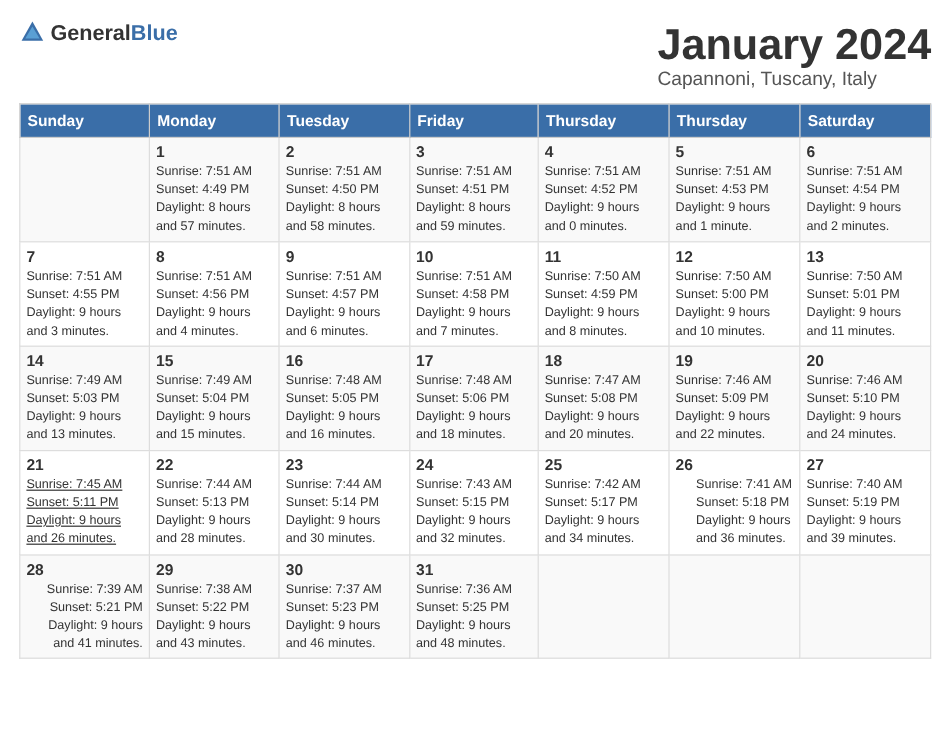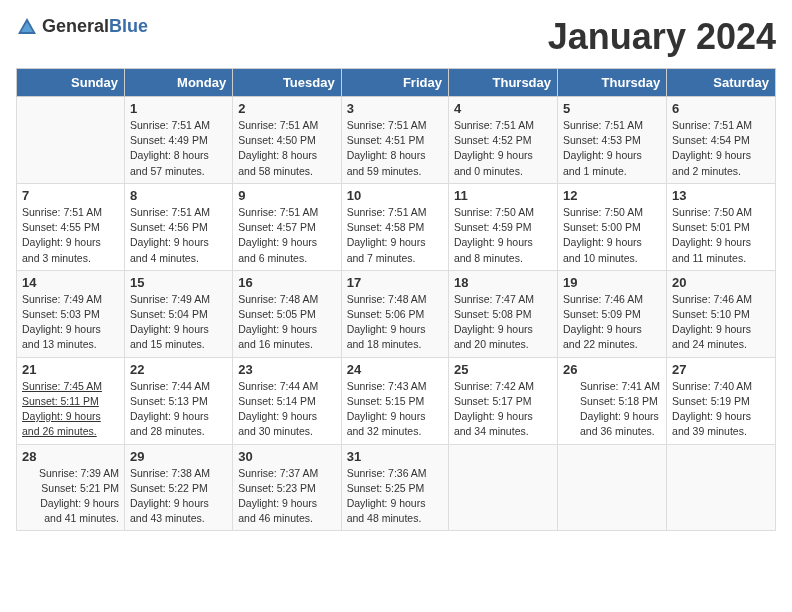--- a/index.html
+++ b/index.html
@@ -11,21 +11,21 @@
       padding: 16px;
     }
     .header-area {
       display: flex;
       justify-content: space-between;
       align-items: flex-start;
       margin-bottom: 10px;
     }
     .logo {
       display: flex;
-      align-items: flex-start;
+      align-items: center;
       gap: 4px;
     }
     .logo-icon {
       width: 22px;
       height: 22px;
     }
     .title-area {
     }
     .month-title {
       font-size: 36px;
@@ -37,21 +37,21 @@
       color: #555;
     }
     table {
       width: 100%;
       border-collapse: collapse;
       font-size: 11px;
     }
     thead tr th {
       background-color: #3a6ea8;
       color: #fff;
-      text-align: right;
+      text-align: left;
       padding: 6px 6px;
       font-size: 13px;
       font-weight: bold;
       border: 1px solid #ccc;
     }
     tbody tr td {
       vertical-align: top;
       border: 1px solid #ddd;
       padding: 4px 5px;
       width: 113px;
@@ -82,20 +82,21 @@
     <svg class="logo-icon" viewBox="0 0 22 22" xmlns="http://www.w3.org/2000/svg">
       <polygon points="11,2 20,18 2,18" fill="#3a6ea8"></polygon>
       <polygon points="11,6 17,16 5,16" fill="#5a9fd4"></polygon>
     </svg>
     <div>
       <span style="font-size:18px;font-weight:bold;color:#333;">General</span><span style="font-size:18px;font-weight:bold;color:#3a6ea8;">Blue</span>
     </div>
   </div>
   <div class="title-area">
     <div class="month-title">January 2024</div>
+    <div class="location-title">Capannoni, Tuscany, Italy</div>
   </div>
 </div>
 
 <table>
   <thead>
     <tr id="weekday-header">
         <th>Sunday</th>
         <th>Monday</th>
         <th>Tuesday</th>
         <th>Friday</th>

